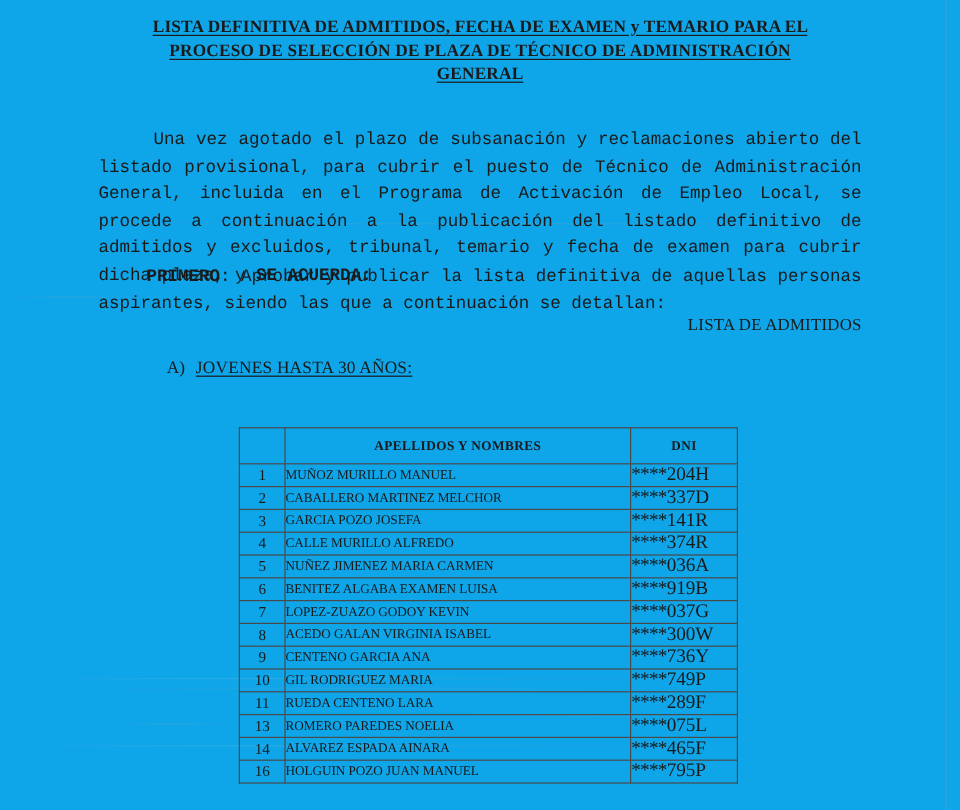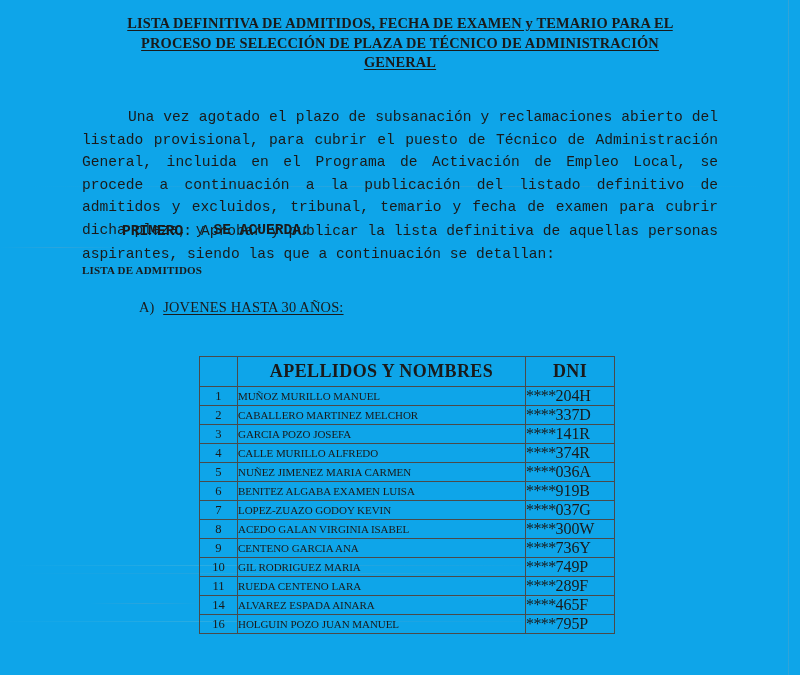--- a/index.html
+++ b/index.html
@@ -81,23 +81,23 @@
   .para1 { top: 106px; text-indent: 46px; }
   .para2 { top: 220px; text-indent: 40px; }
 
   .bold { font-weight: bold; }
 
   .center-head {
     position: absolute;
     left: 82px;
     width: 636px;
     top: 264px;
-    text-align: left;
-    font-weight: bold;
-    font-size: 11px;
+    text-align: right;
+    font-weight: normal;
+    font-size: 14px;
     letter-spacing: .2px;
   }
 
   .section {
     position: absolute;
     left: 139px;
     top: 299px;
     font-size: 14.4px;
     white-space: nowrap;
   }
@@ -127,21 +127,21 @@
     padding: 0;
     vertical-align: middle;
   }
   col.c-num  { width: 38px; }
   col.c-name { width: 288px; }
   col.c-dni  { width: 89px; }
 
   thead th {
     height: 29px;
     font-weight: bold;
-    font-size: 18px;
+    font-size: 11px;
     letter-spacing: .4px;
     text-align: center;
   }
   thead th.h-num { }
 
   tbody td {
     height: 18px;
   }
   td.num {
     text-align: center;
@@ -255,20 +255,25 @@
               <td class="num">10</td>
               <td class="name">GIL RODRIGUEZ MARIA</td>
               <td class="dni"><span class="stars">****</span><span>749P</span></td>
             </tr>
             <tr>
               <td class="num">11</td>
               <td class="name">RUEDA CENTENO LARA</td>
               <td class="dni"><span class="stars">****</span><span>289F</span></td>
             </tr>
             <tr>
+              <td class="num">13</td>
+              <td class="name">ROMERO PAREDES NOELIA</td>
+              <td class="dni"><span class="stars">****</span><span>075L</span></td>
+            </tr>
+            <tr>
               <td class="num">14</td>
               <td class="name">ALVAREZ ESPADA AINARA</td>
               <td class="dni"><span class="stars">****</span><span>465F</span></td>
             </tr>
             <tr>
               <td class="num">16</td>
               <td class="name">HOLGUIN POZO JUAN MANUEL</td>
               <td class="dni"><span class="stars">****</span><span>795P</span></td>
             </tr>
           </tbody>

